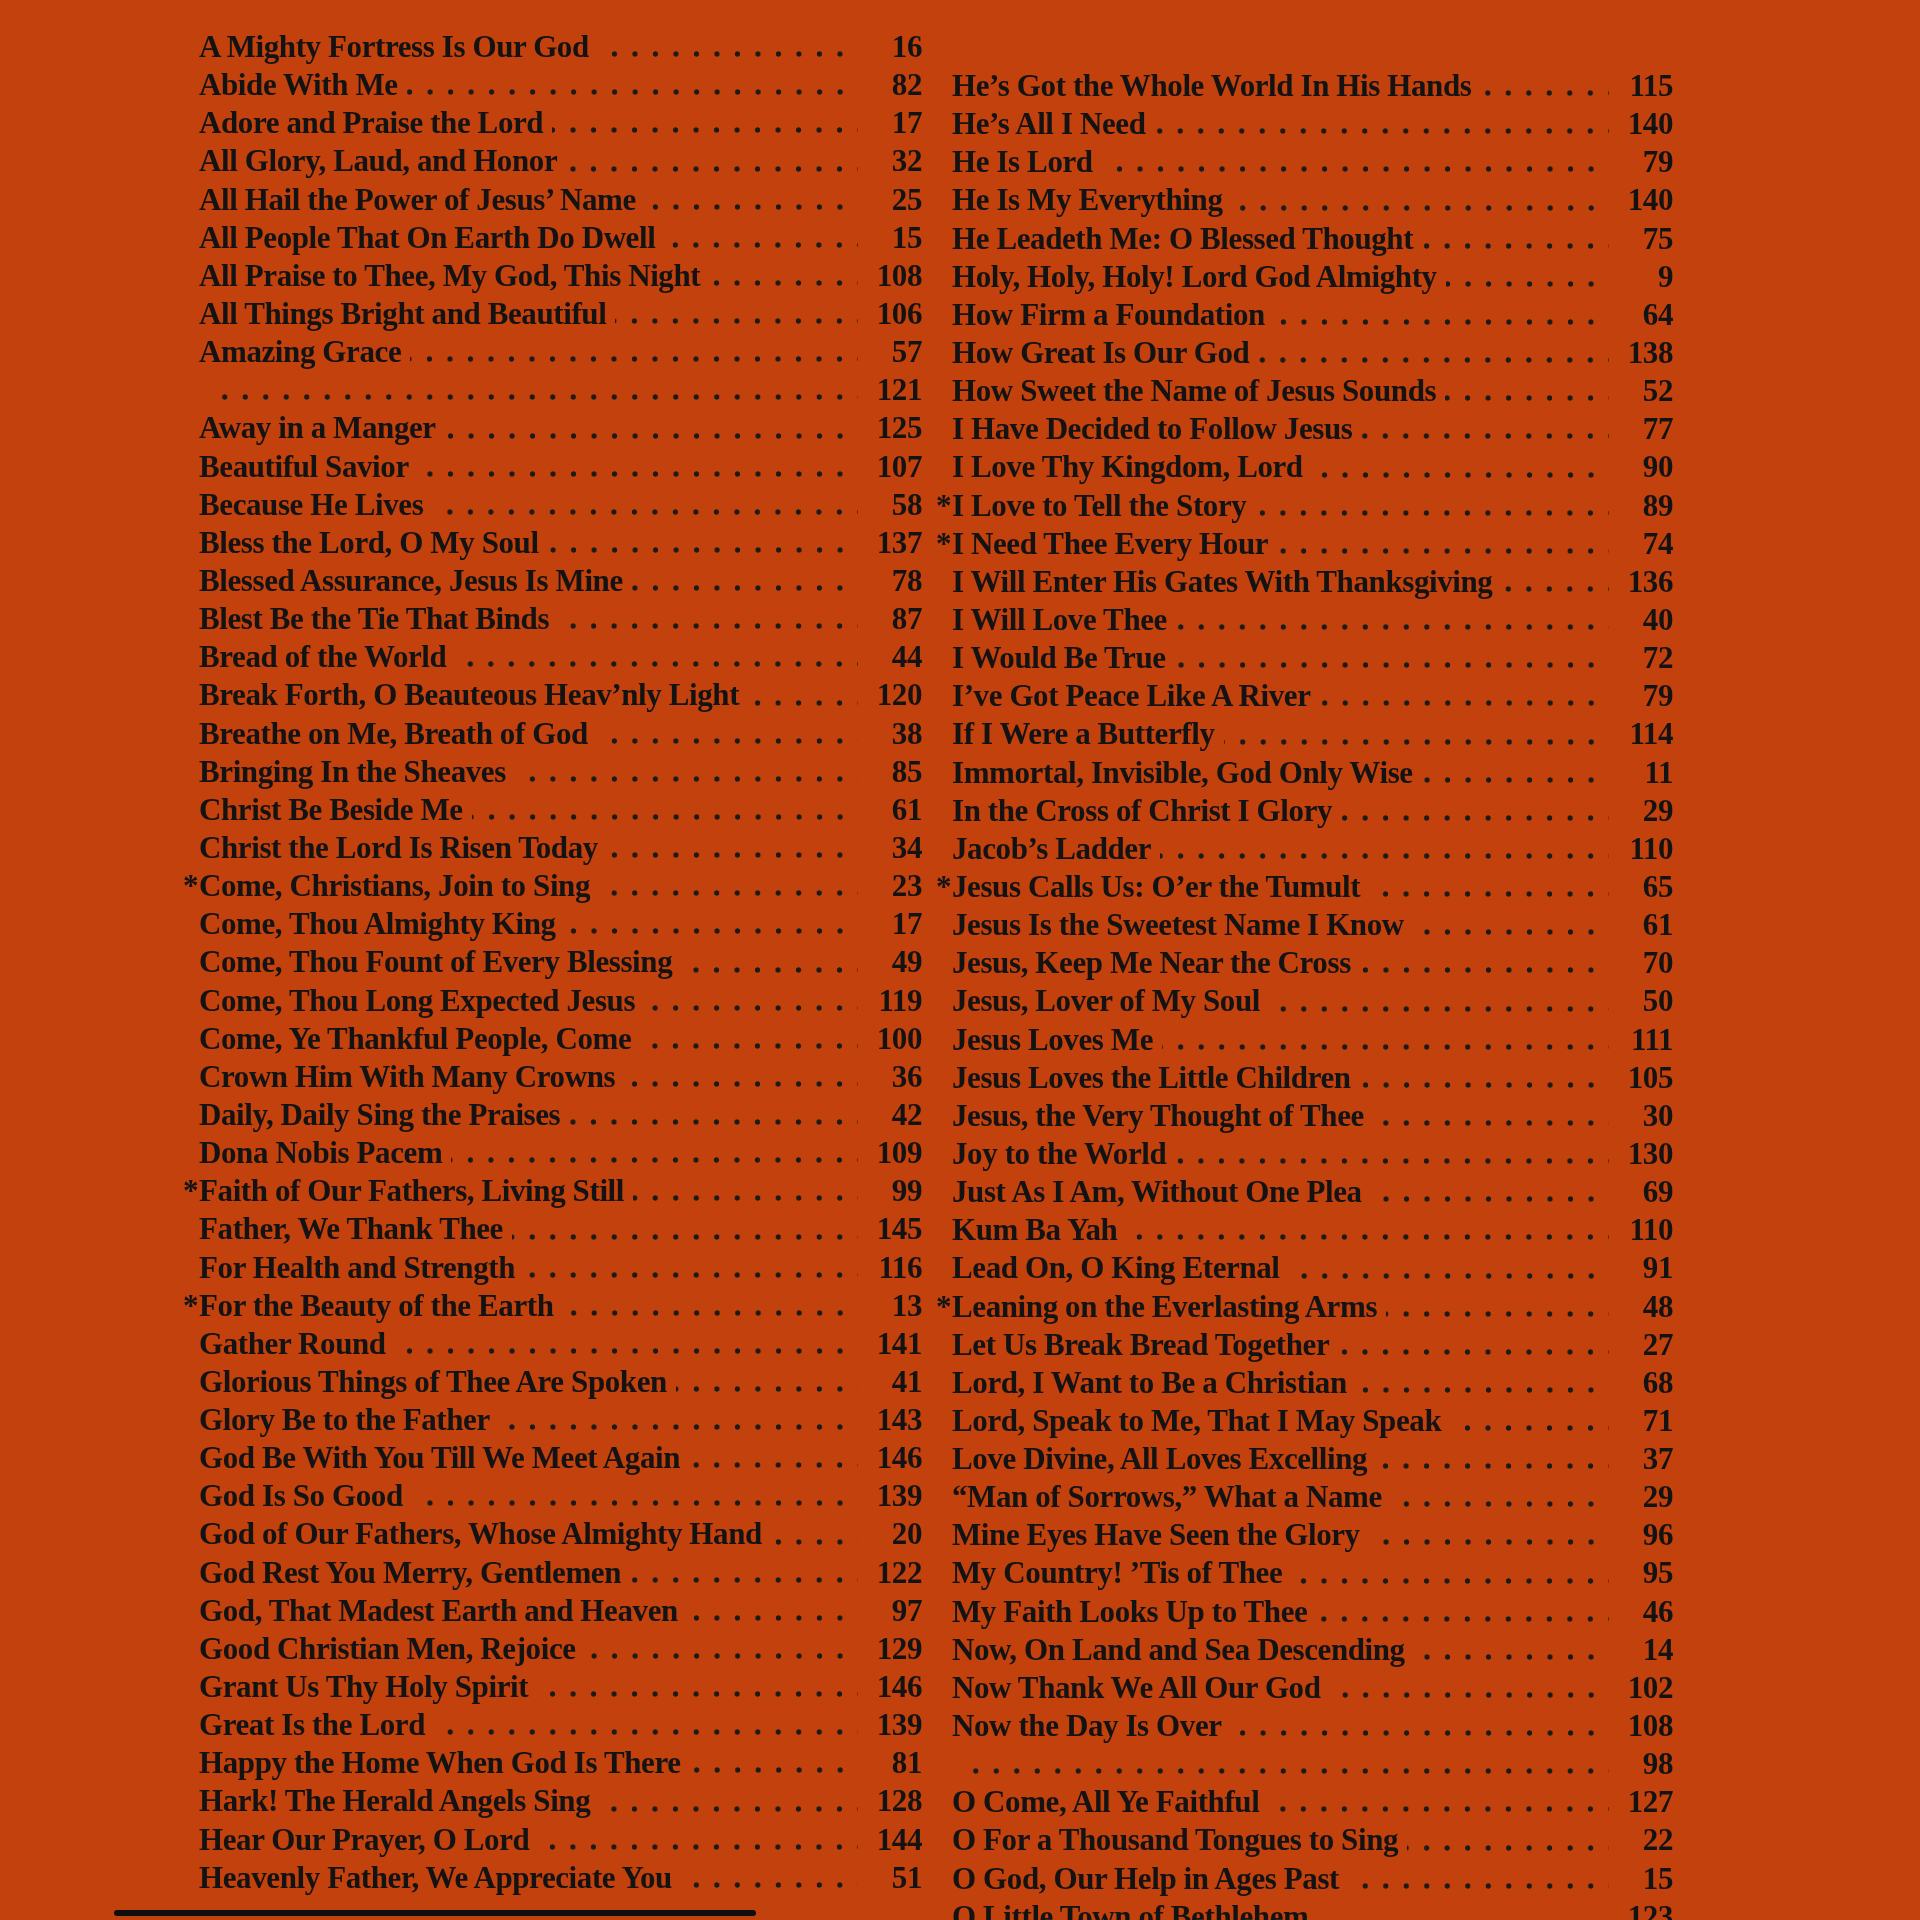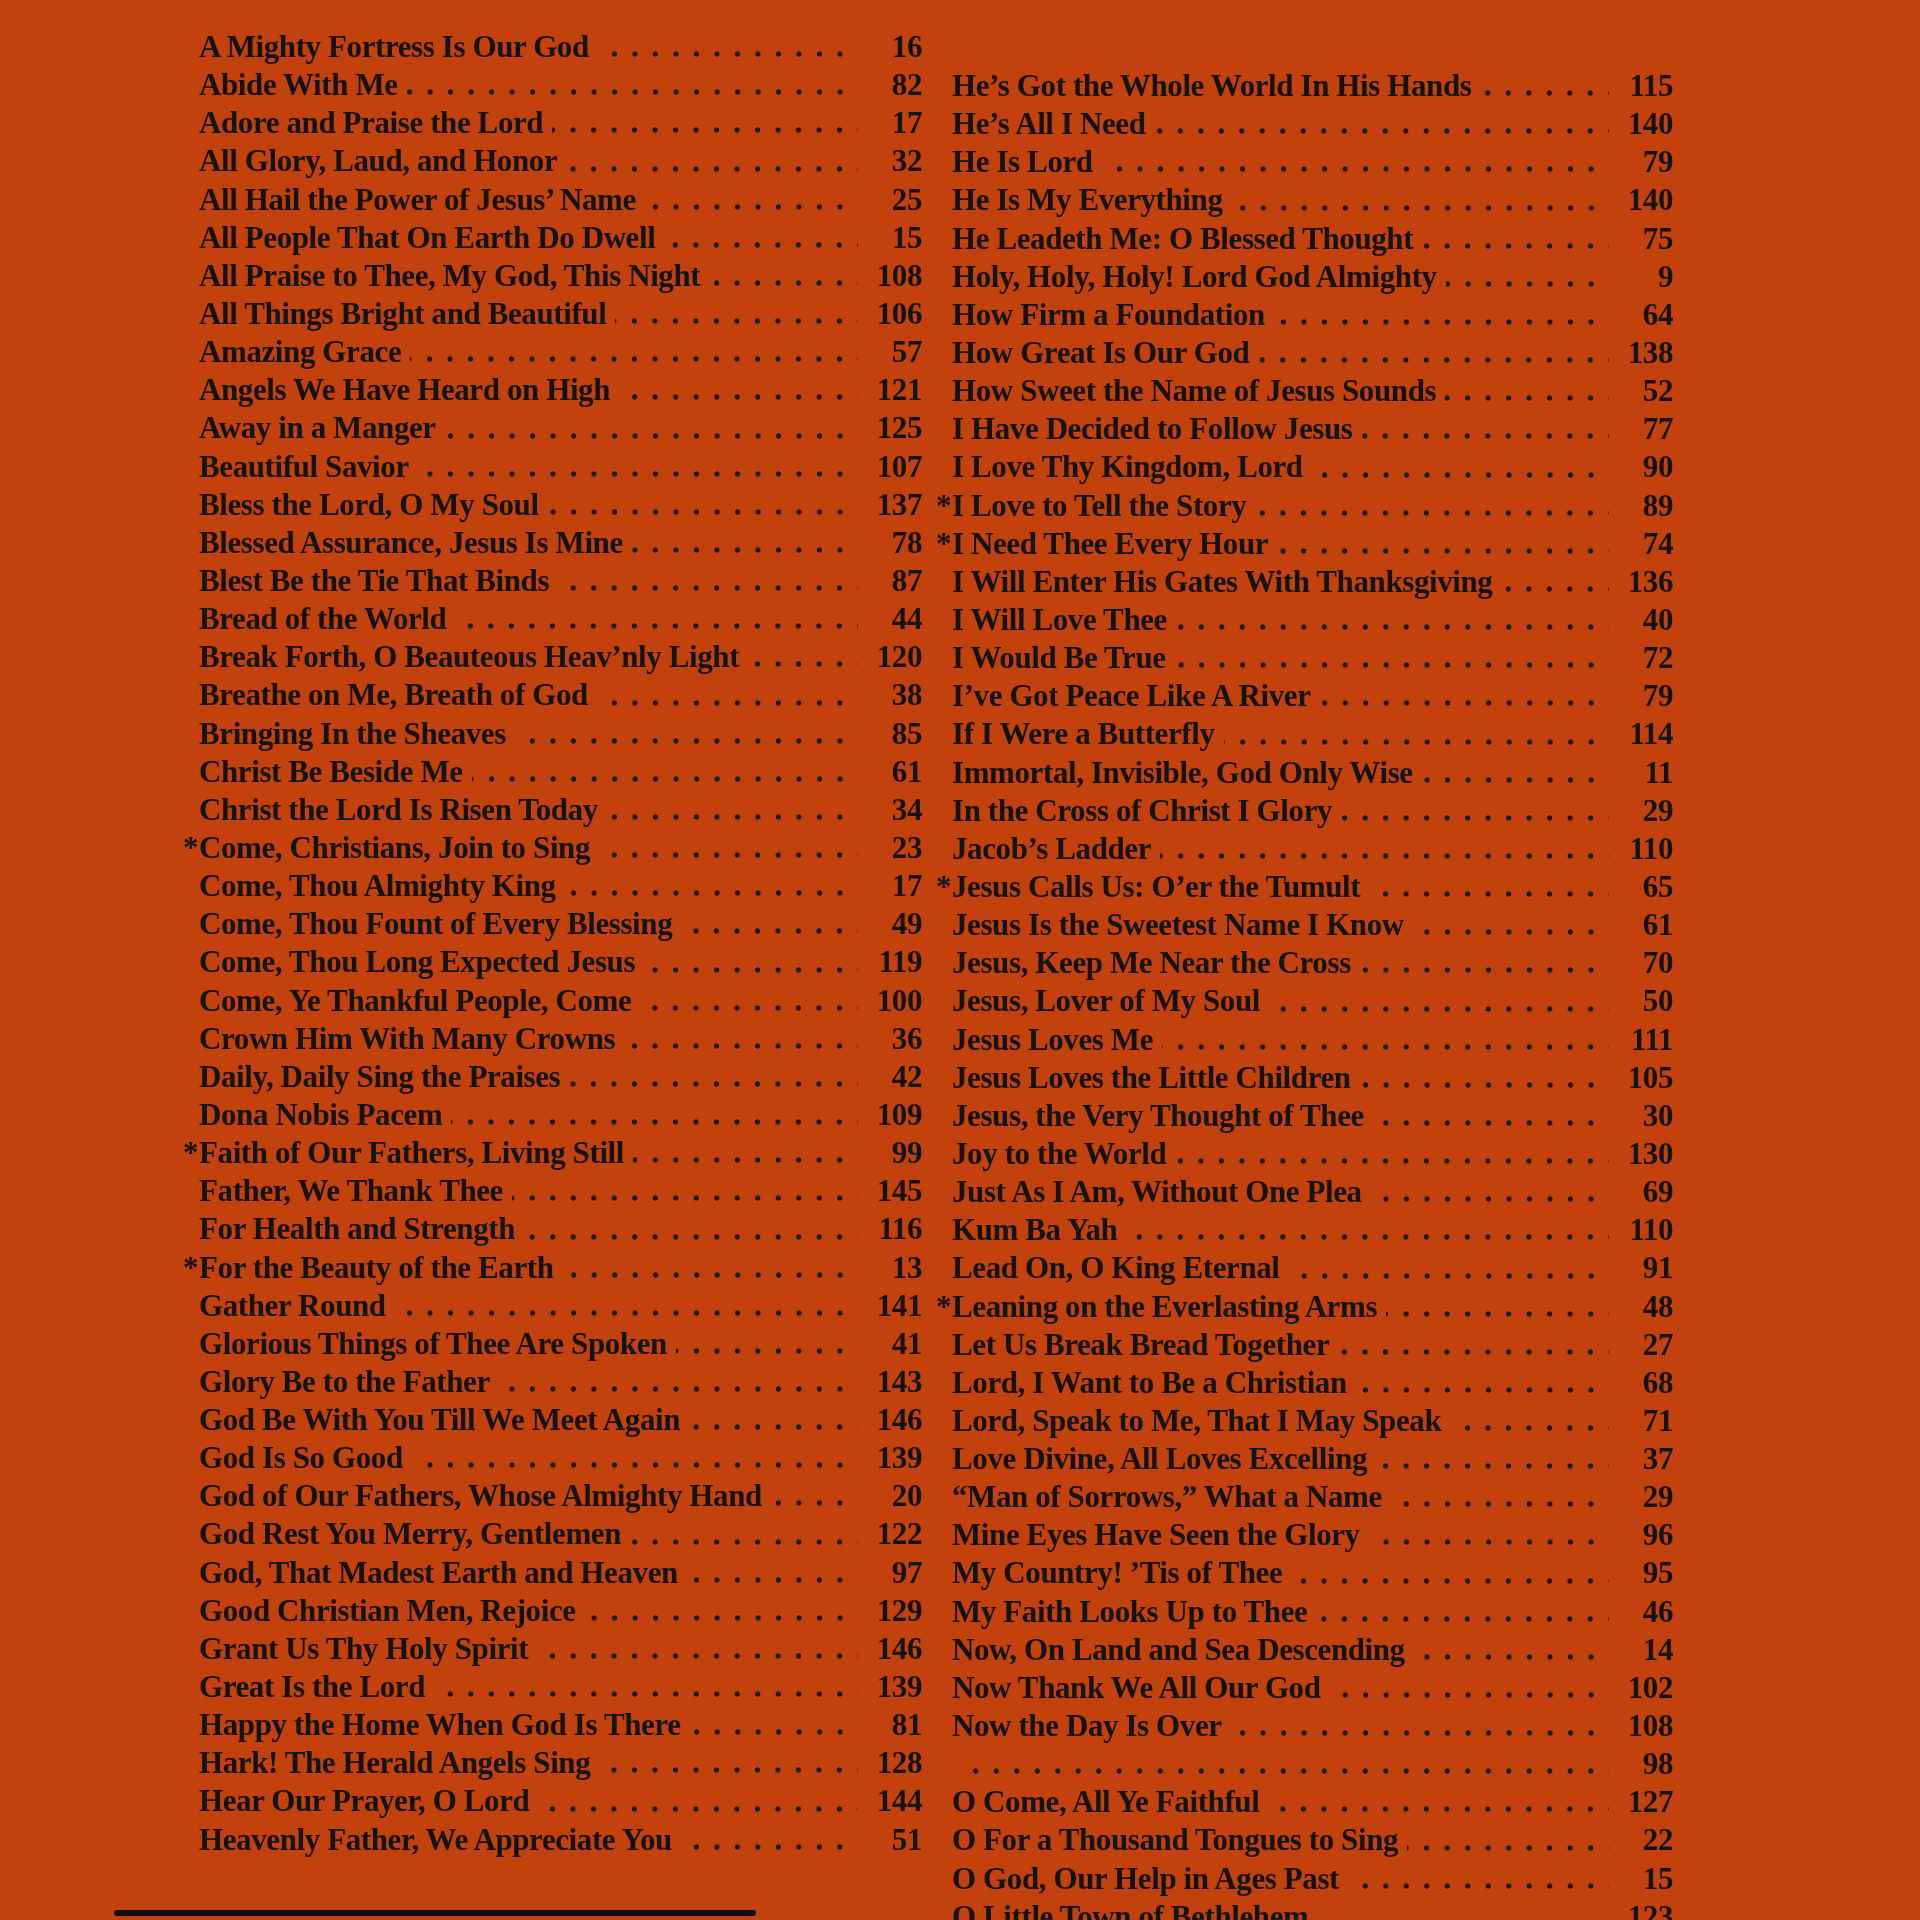--- a/index.html
+++ b/index.html
@@ -87,33 +87,37 @@
         <span class="title">All Things Bright and Beautiful</span>
         <span class="dots"></span>
         <span class="pg">106</span>
       </div>
       <div class="row">
         <span class="title">Amazing Grace</span>
         <span class="dots"></span>
         <span class="pg">57</span>
       </div>
       <div class="row">
-        <span class="title">Angels We Have Heard on High</span>
         <span class="dots"></span>
         <span class="pg">121</span>
       </div>
       <div class="row">
         <span class="title">Away in a Manger</span>
         <span class="dots"></span>
         <span class="pg">125</span>
       </div>
       <div class="row">
         <span class="title">Beautiful Savior</span>
         <span class="dots"></span>
         <span class="pg">107</span>
+      </div>
+      <div class="row">
+        <span class="title">Because He Lives</span>
+        <span class="dots"></span>
+        <span class="pg">58</span>
       </div>
       <div class="row">
         <span class="title">Bless the Lord, O My Soul</span>
         <span class="dots"></span>
         <span class="pg">137</span>
       </div>
       <div class="row">
         <span class="title">Blessed Assurance, Jesus Is Mine</span>
         <span class="dots"></span>
         <span class="pg">78</span>

